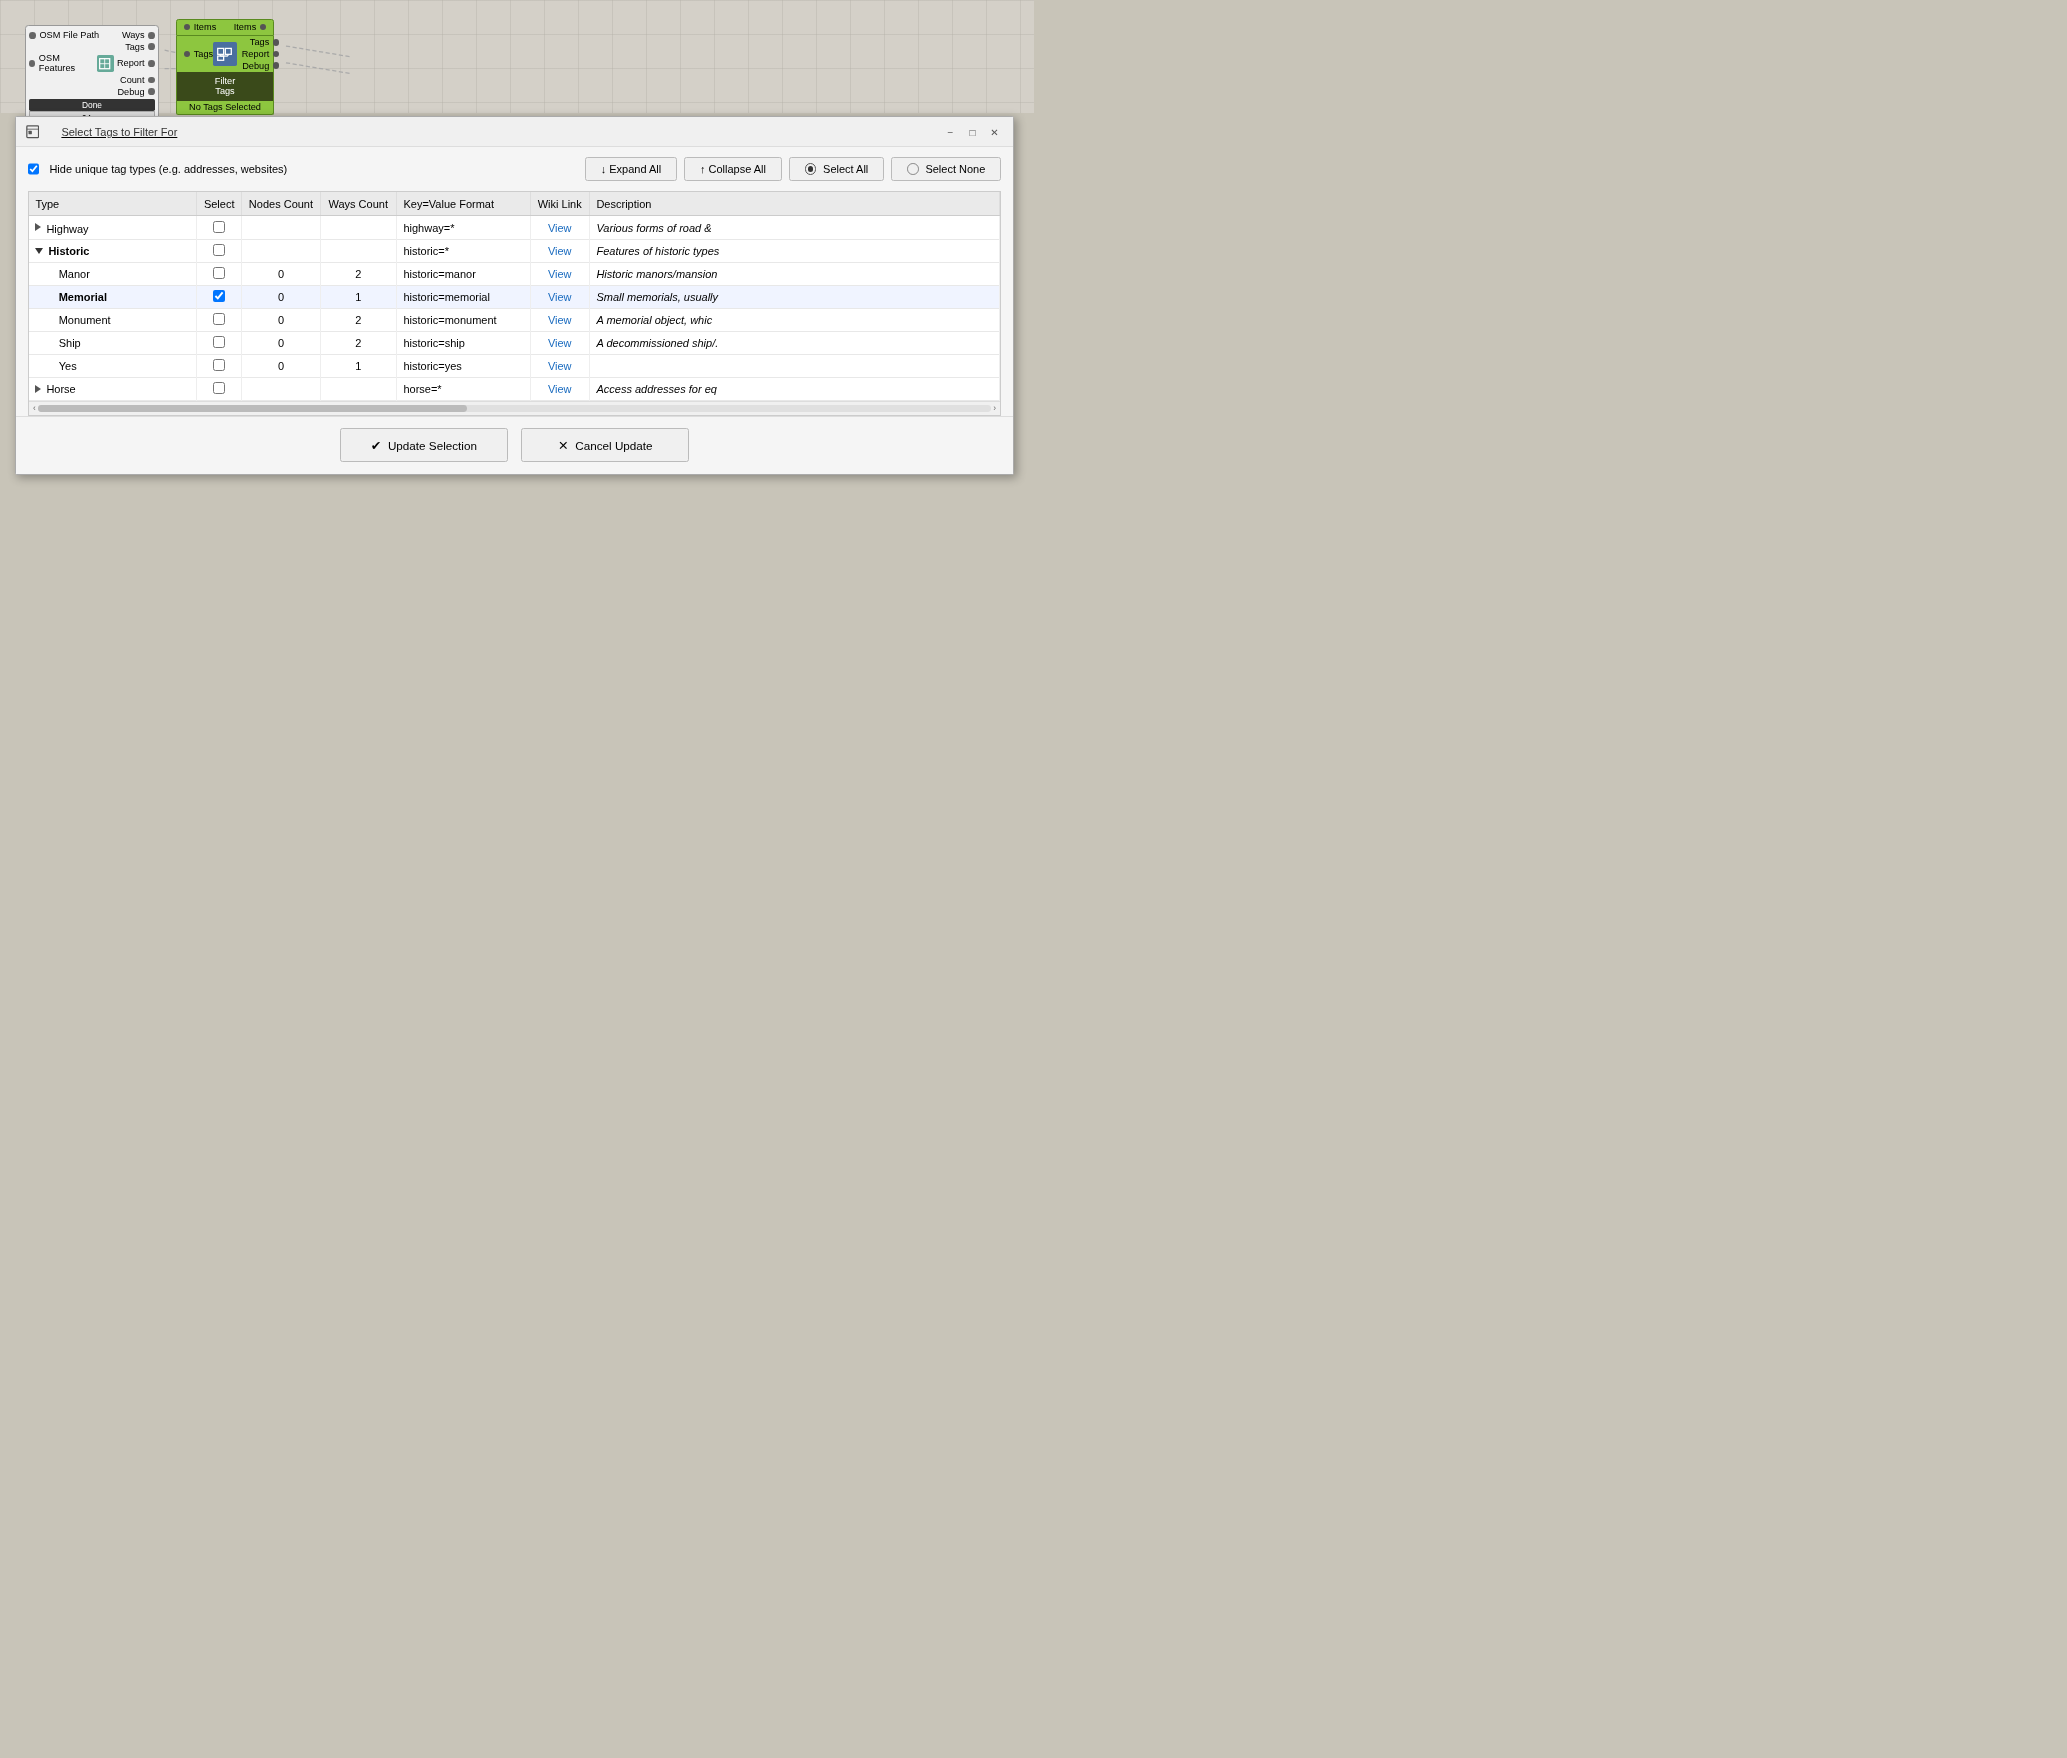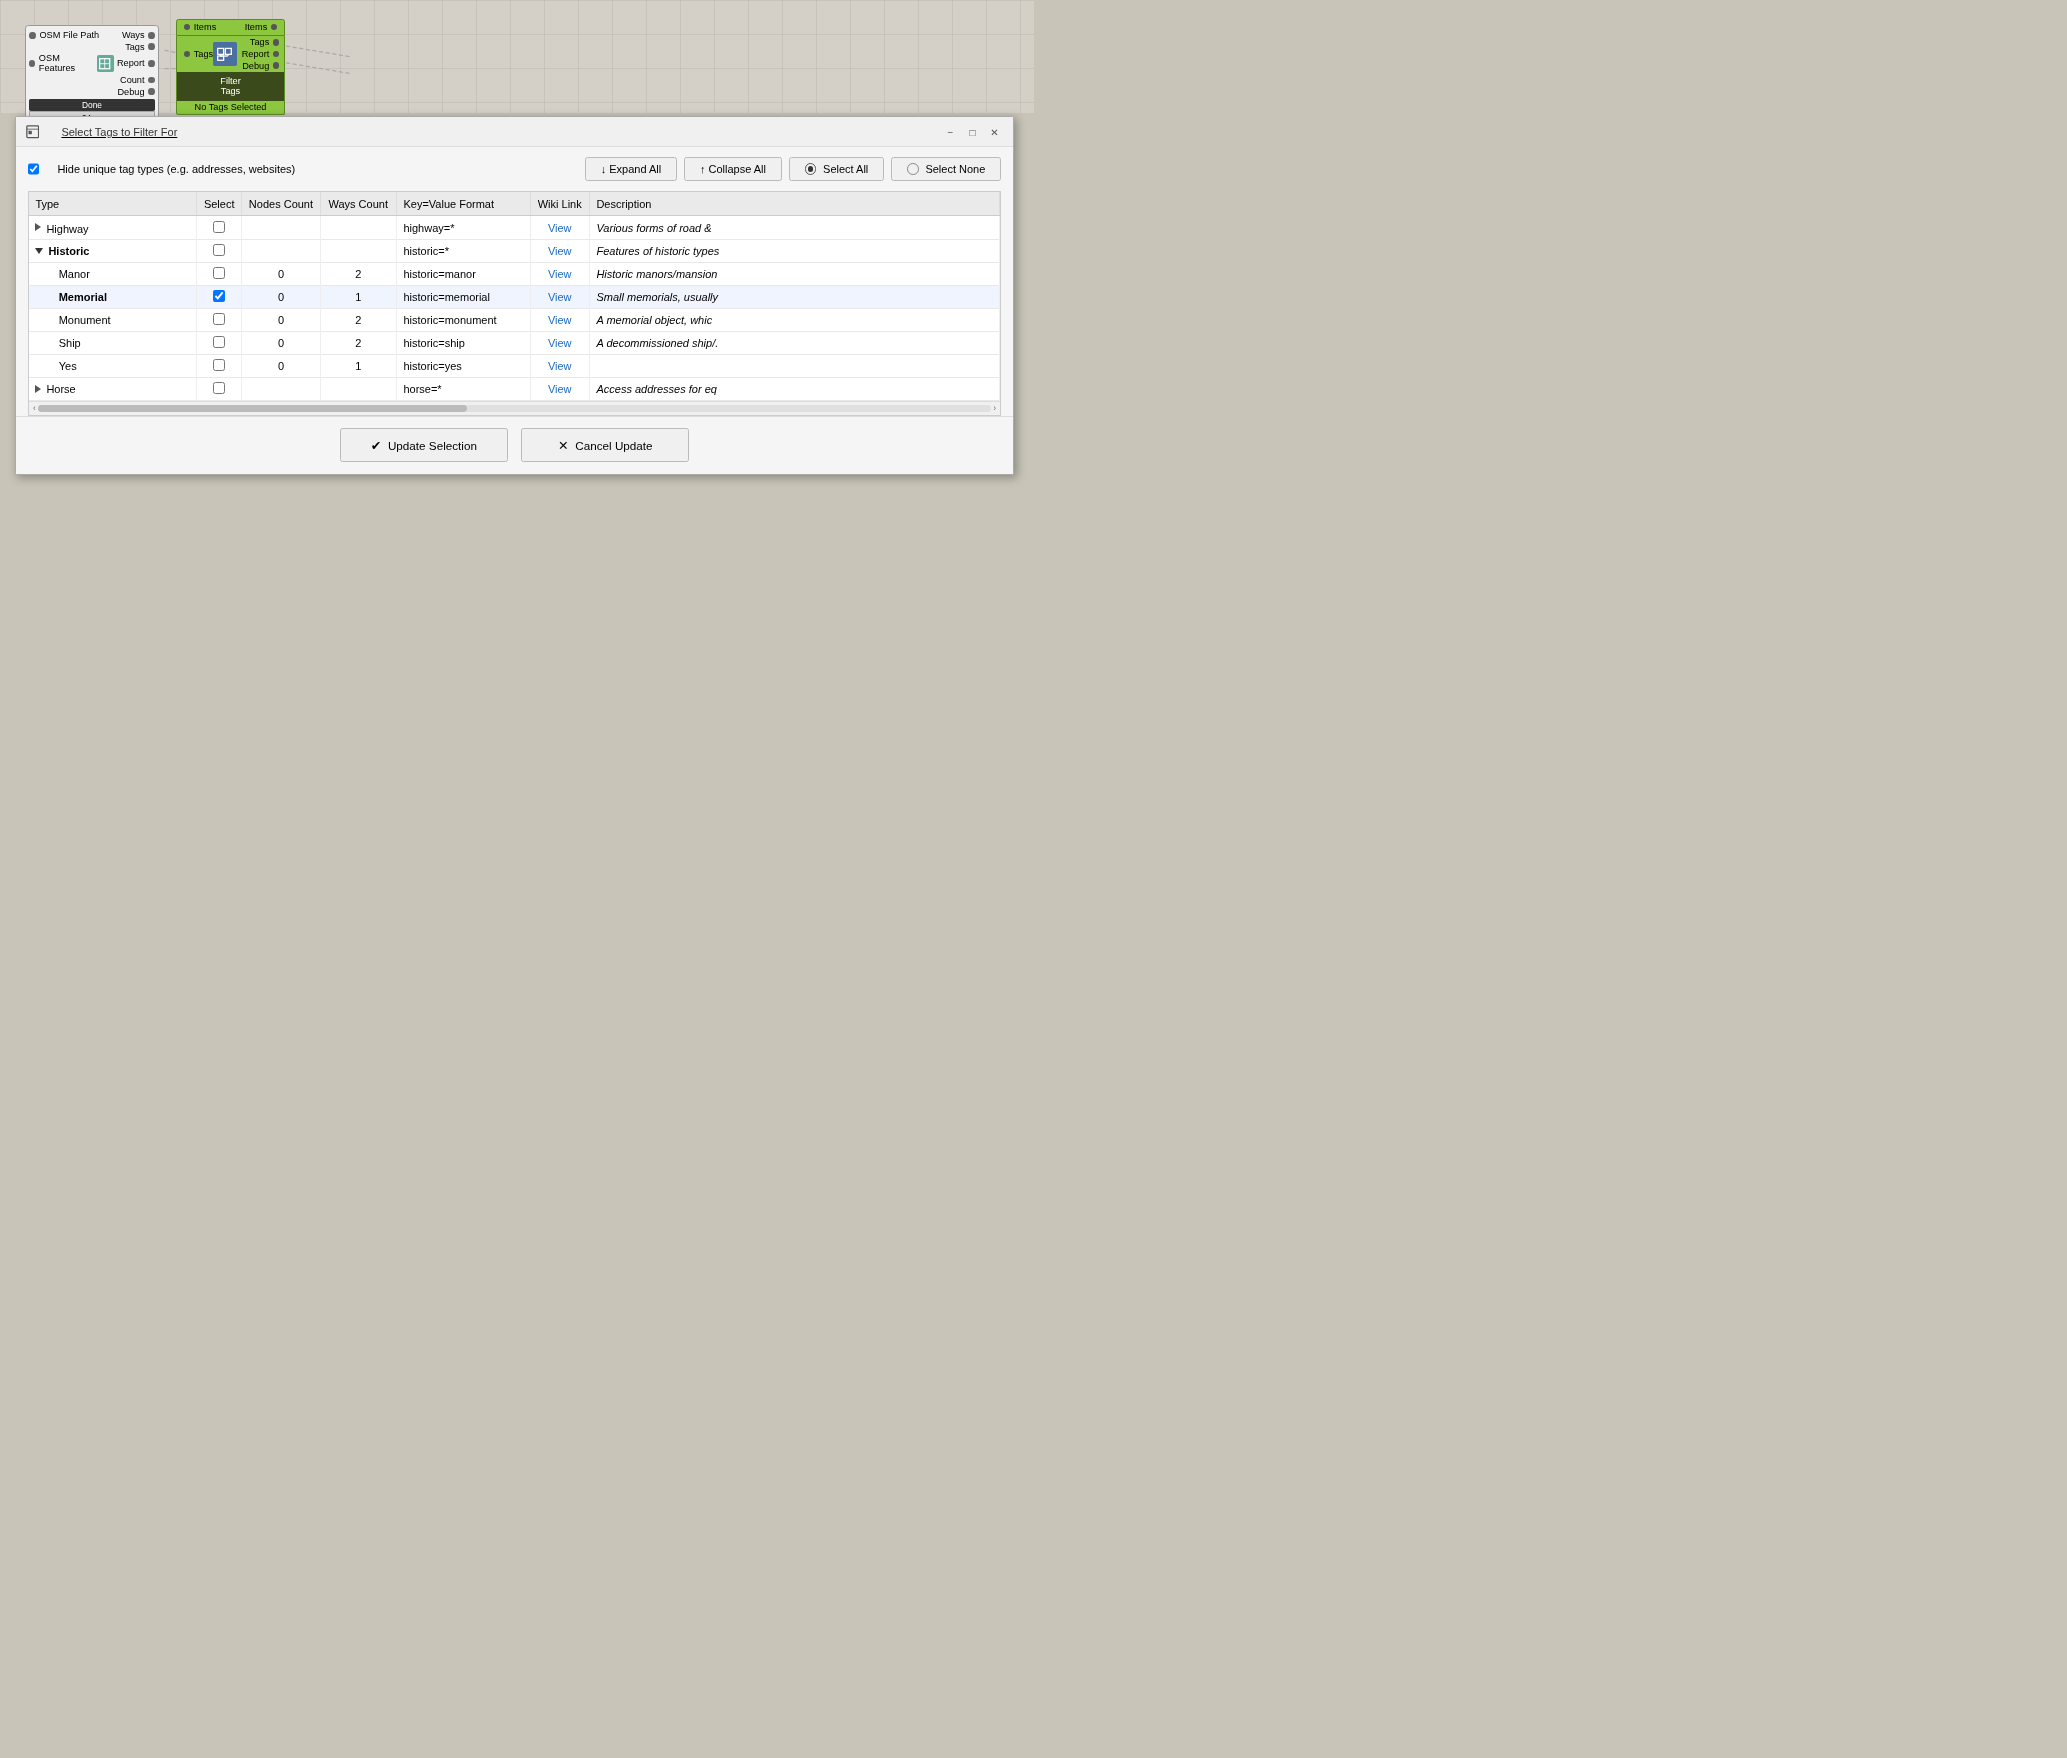--- a/index.html
+++ b/index.html
@@ -80,21 +80,21 @@
       display: inline-flex;
       align-items: center;
       justify-content: center;
       font-size: 7.6px;
       color: white;
       border-radius: 1.7px;
     }
 
     .node-filter {
       top: 17px; left: 176px;
-      width: 109px;
+      width: 98px;
     }
 
     
     .dialog {
       position: absolute;
       top: 116px; left: 15px;
       width: 999px;
       background: #f5f5f5;
       border: 0.8px solid #aaa;
       box-shadow: 2.5px 2.5px 10px rgba(0,0,0,0.3);
@@ -144,21 +144,21 @@
     .dialog-toolbar {
       display: flex;
       align-items: center;
       padding: 10px 11.7px;
       gap: 11.7px;
       background: #f5f5f5;
     }
     .checkbox-label {
       display: flex;
       align-items: center;
-      gap: 18px;
+      gap: 10px;
       font-size: 11px;
       cursor: pointer;
       flex: 1;
     }
     .checkbox-label input[type=checkbox] {
       width: 11.7px; height: 11.7px;
     }
     .toolbar-buttons {
       display: flex;
       gap: 6.7px;

